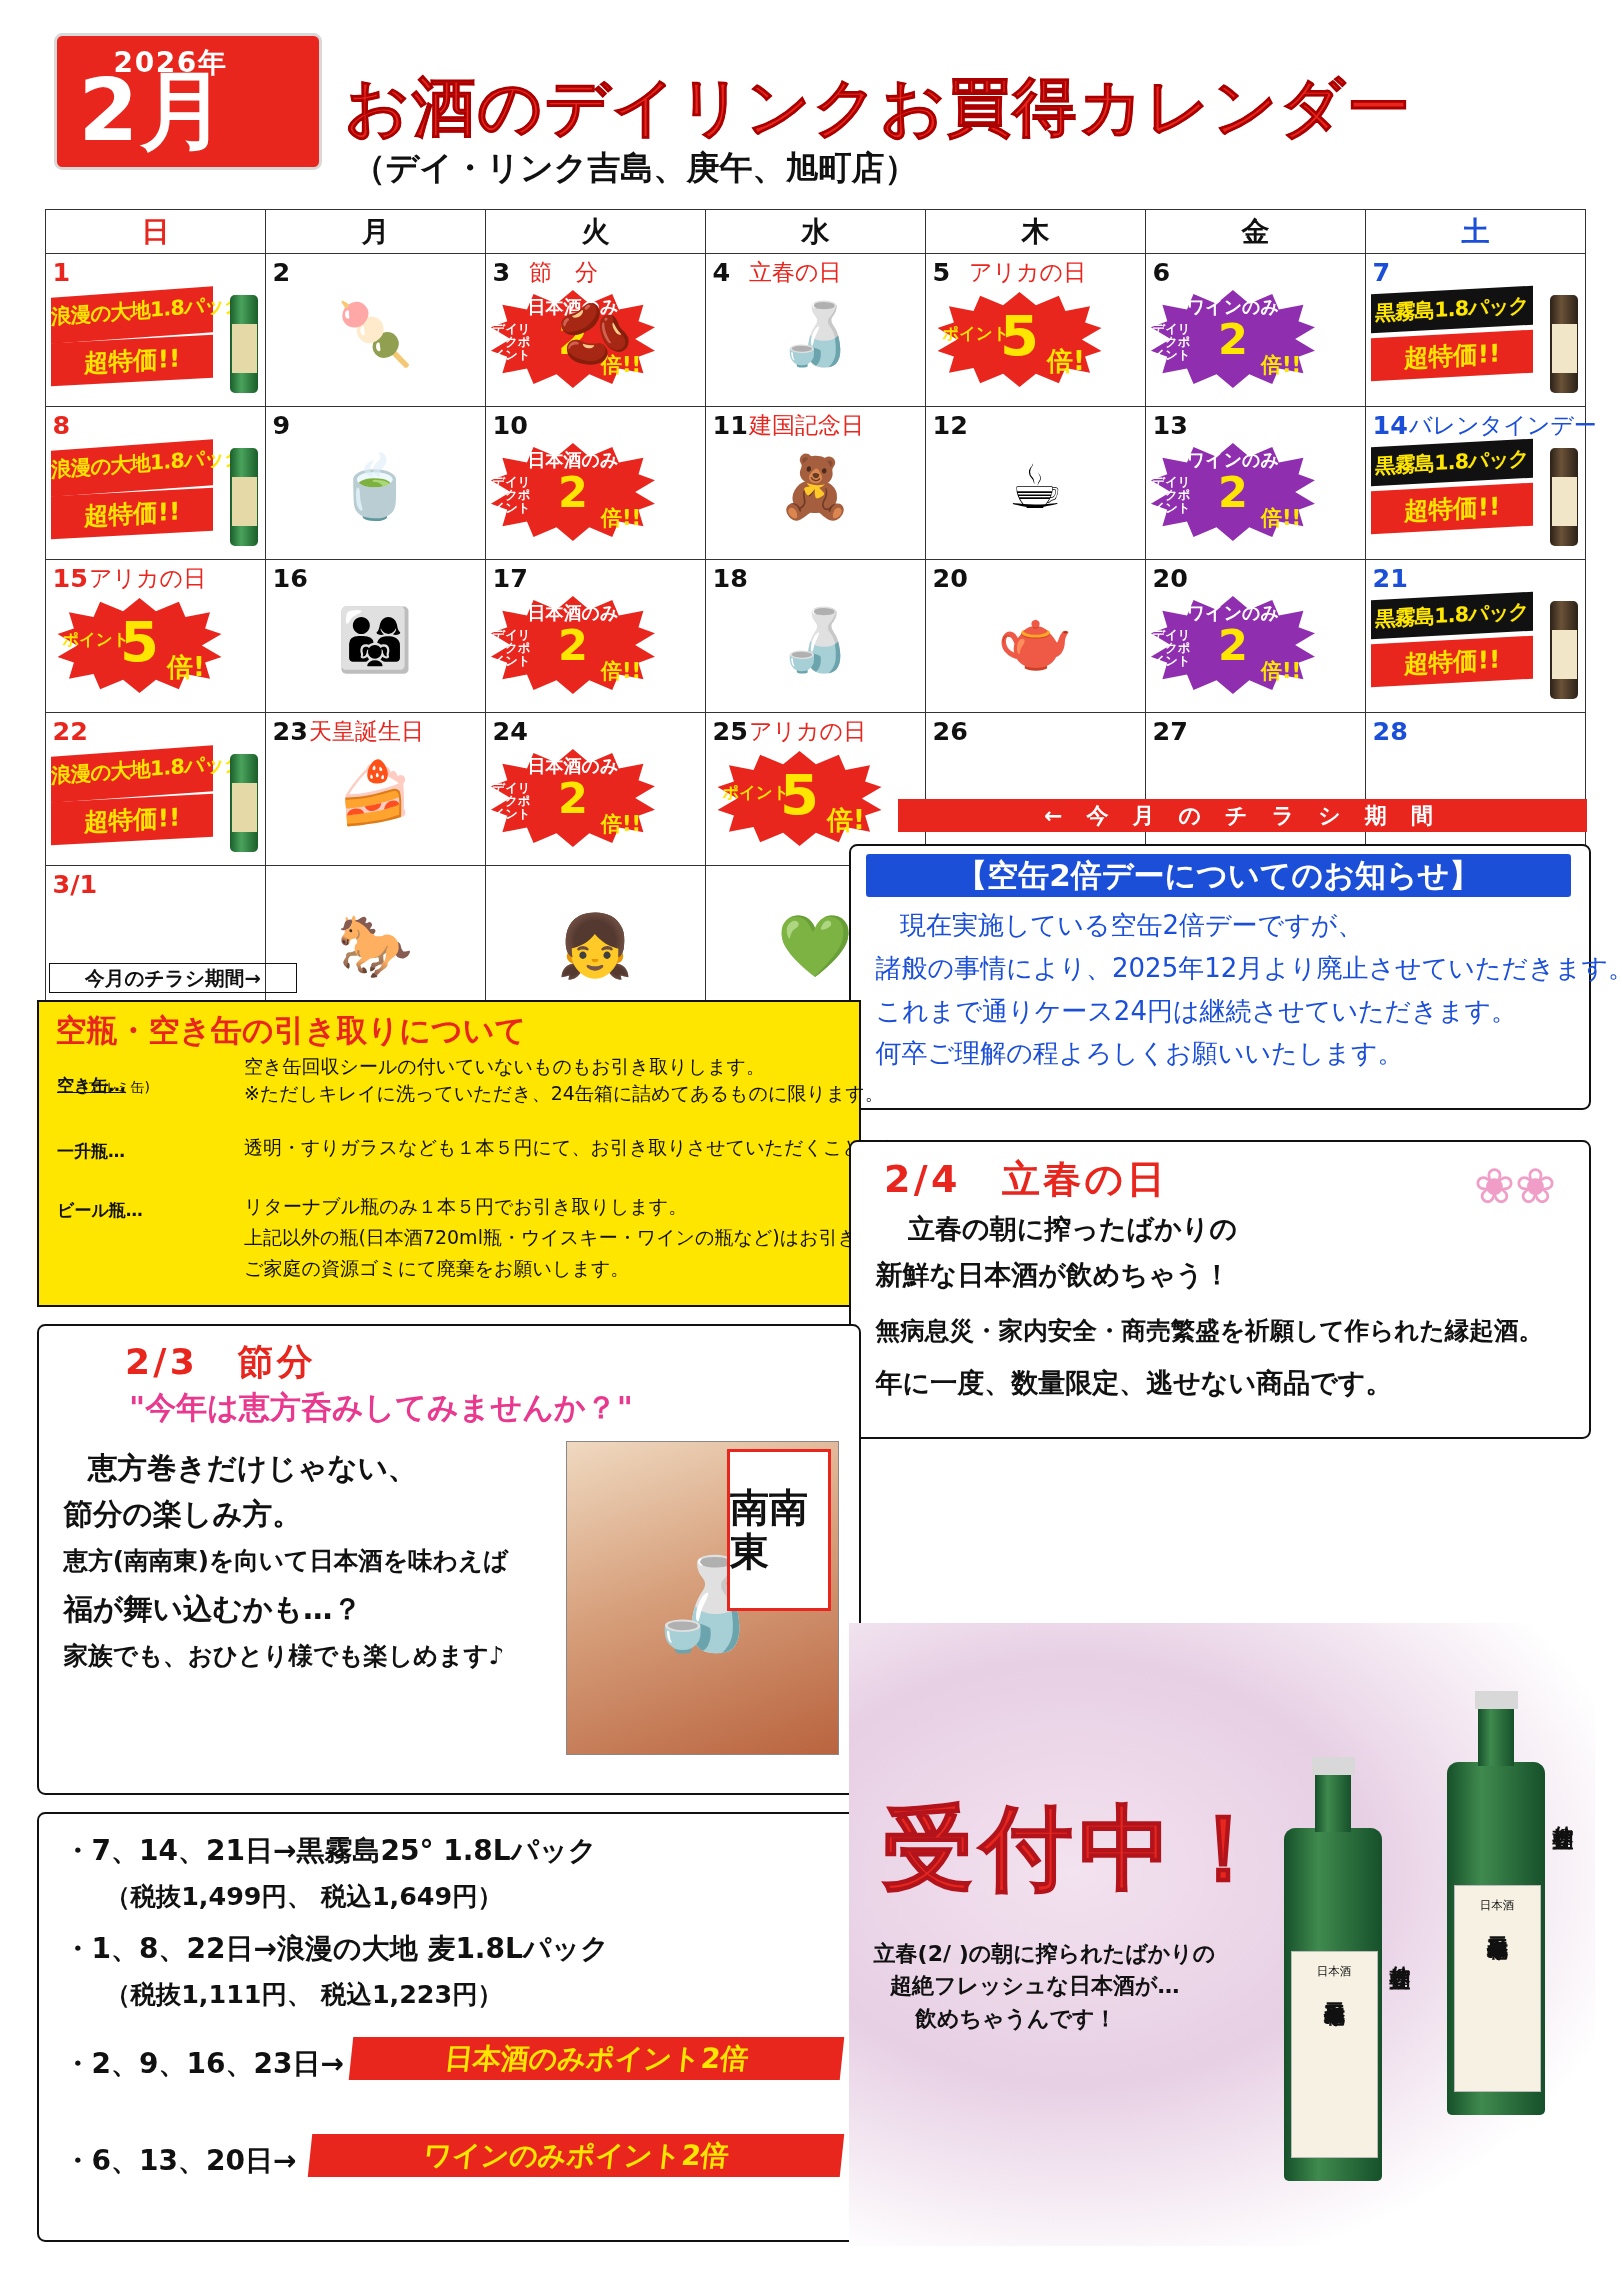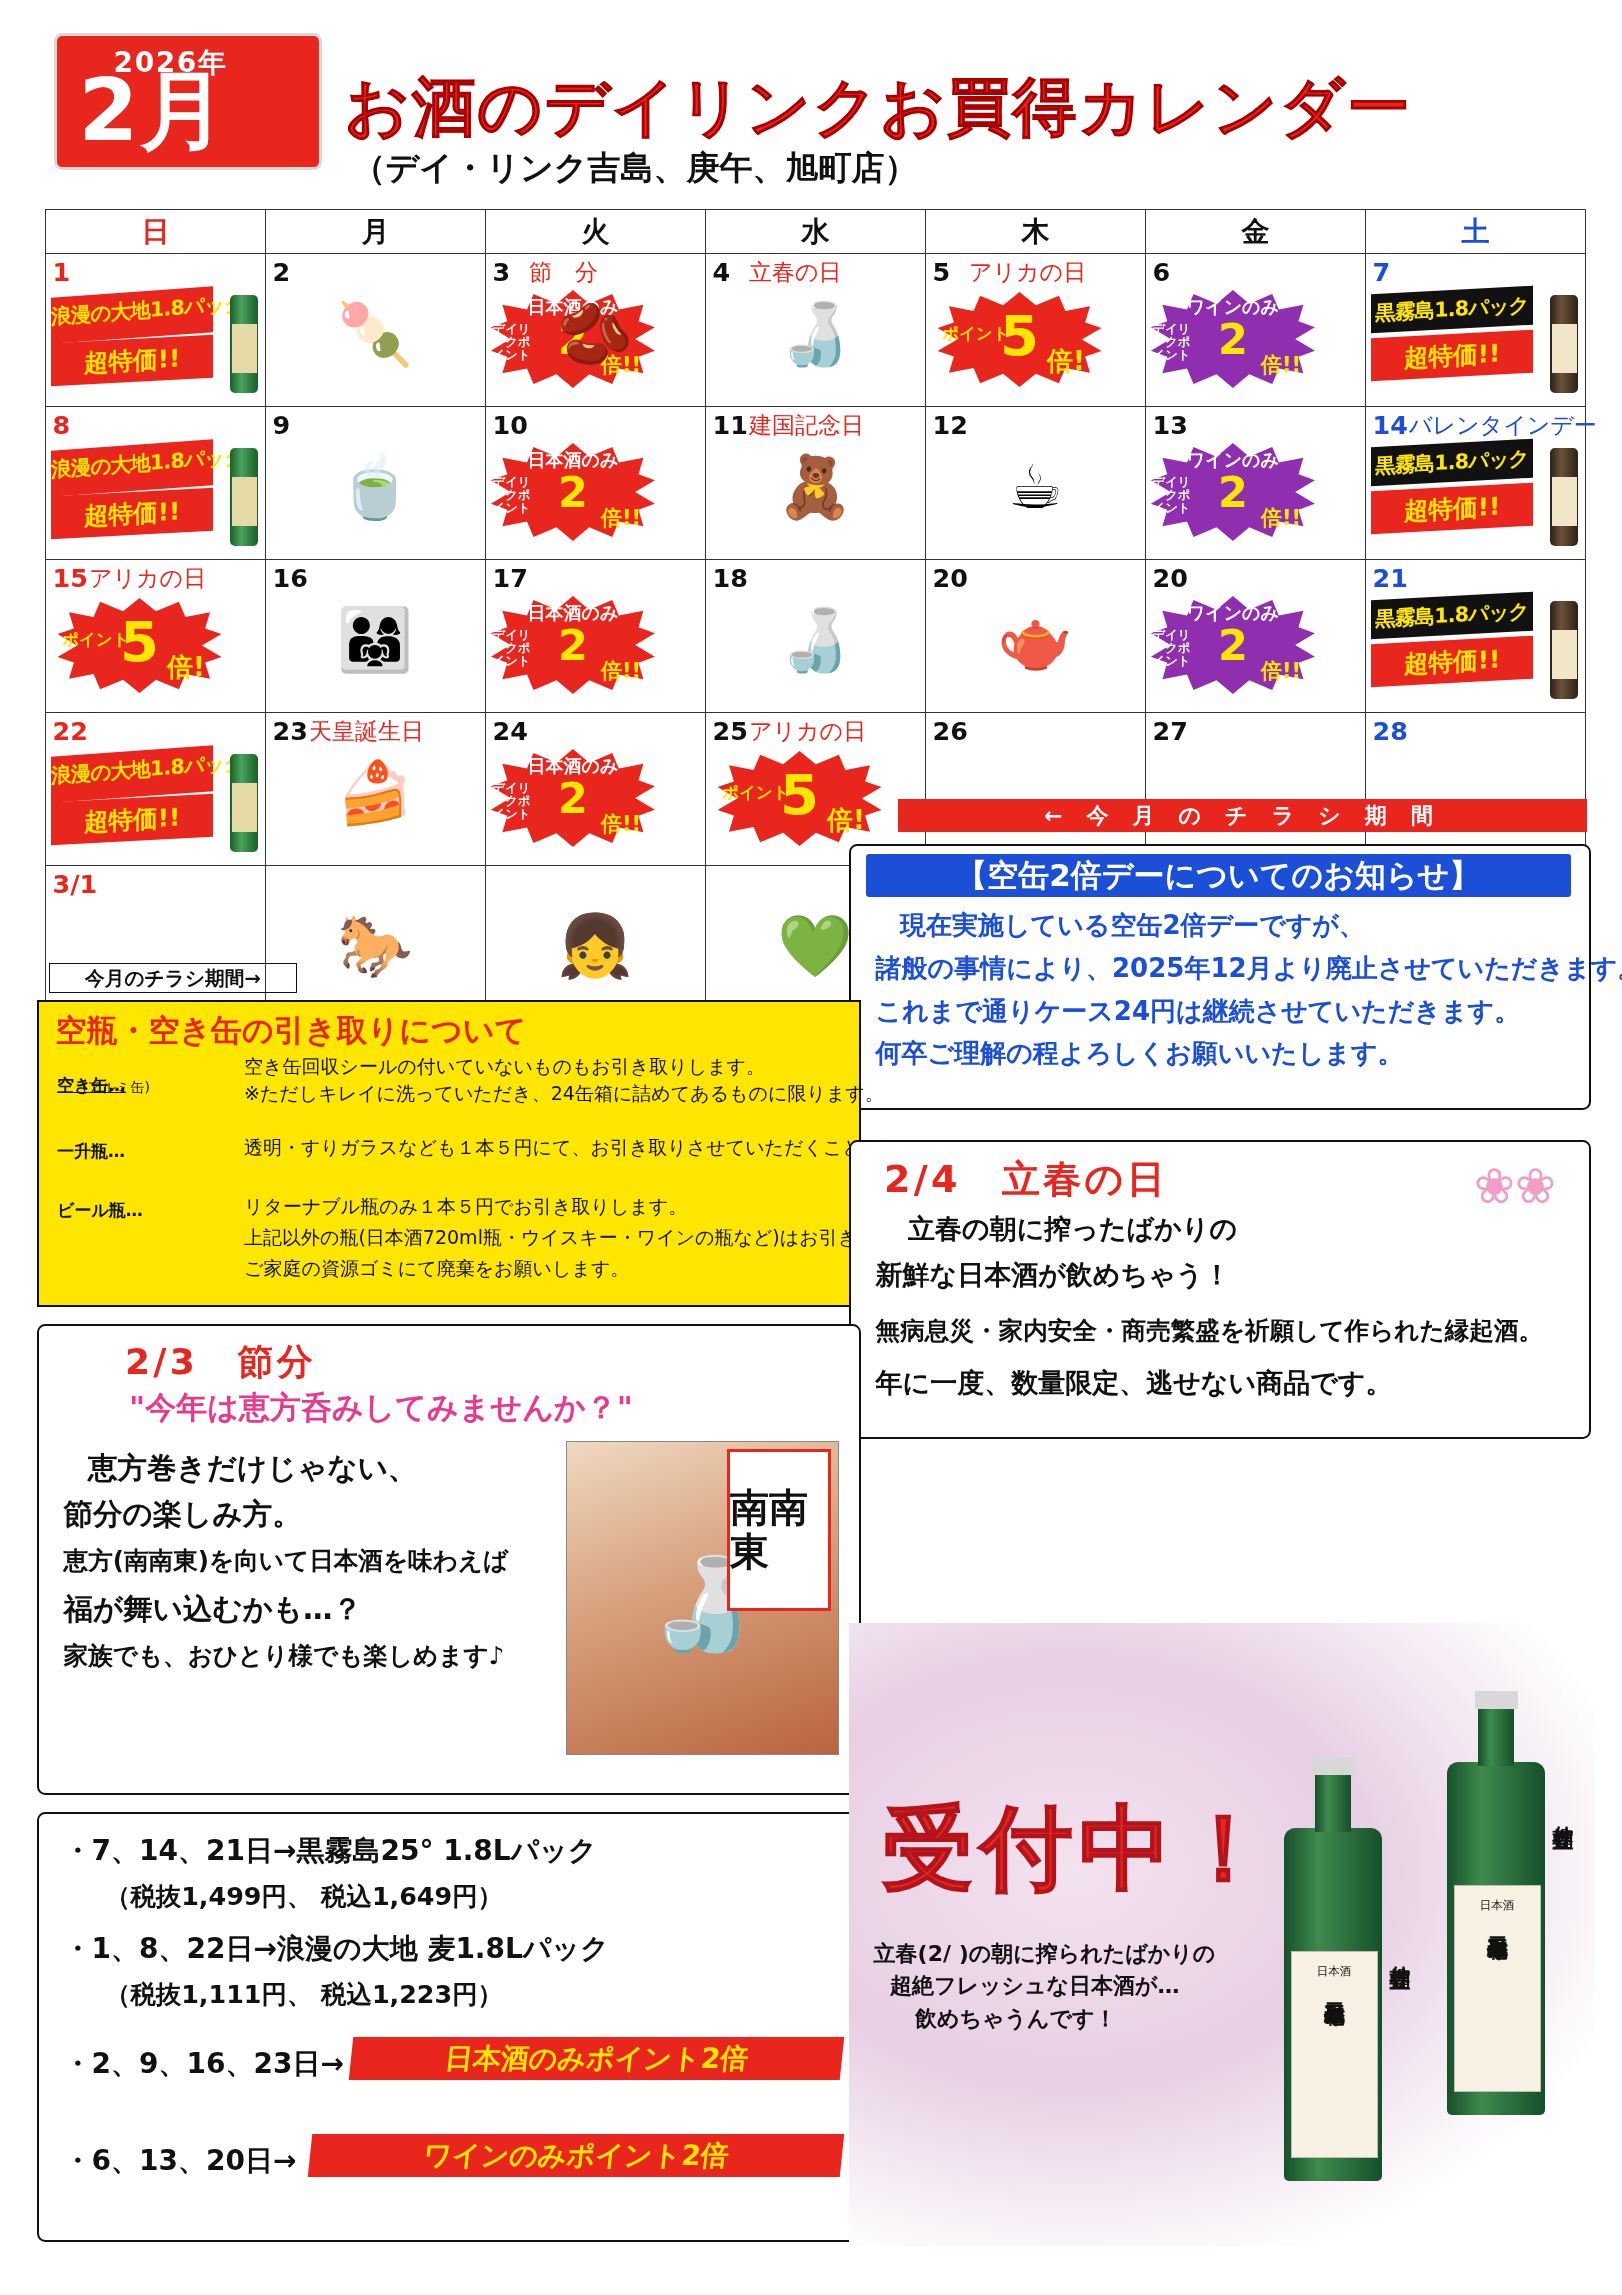--- a/index.html
+++ b/index.html
@@ -117,21 +117,21 @@
 
   
   .notice{
     position:absolute;left:849px;top:844px;width:738px;height:262px;background:#ffffff;
     border:2.5px solid #111;border-radius:8.2px;
   }
   .notice-title{
     position:absolute;left:14.8px;top:8.2px;width:705px;height:43px;background:#1b4fd8;color:#ffffff;
     font-size:31px;font-weight:bold;display:flex;align-items:center;justify-content:center;border-radius:3.3px;
   }
-  .notice-line{position:absolute;left:24.6px;font-size:26px;font-weight:bold;color:#1b4fd8;white-space:nowrap;}
+  .notice-line{position:absolute;left:24.6px;font-size:26px;font-weight:normal;color:#1b4fd8;white-space:nowrap;}
   .nl1{top:62px;left:49px;}
   .nl2{top:105px;}
   .nl3{top:148px;}
   .nl4{top:190px;}
 
   
   .yellowbox{
     position:absolute;left:37px;top:1000px;width:820px;height:303px;background:#ffe600;
     border:2.5px solid #111;
   }

